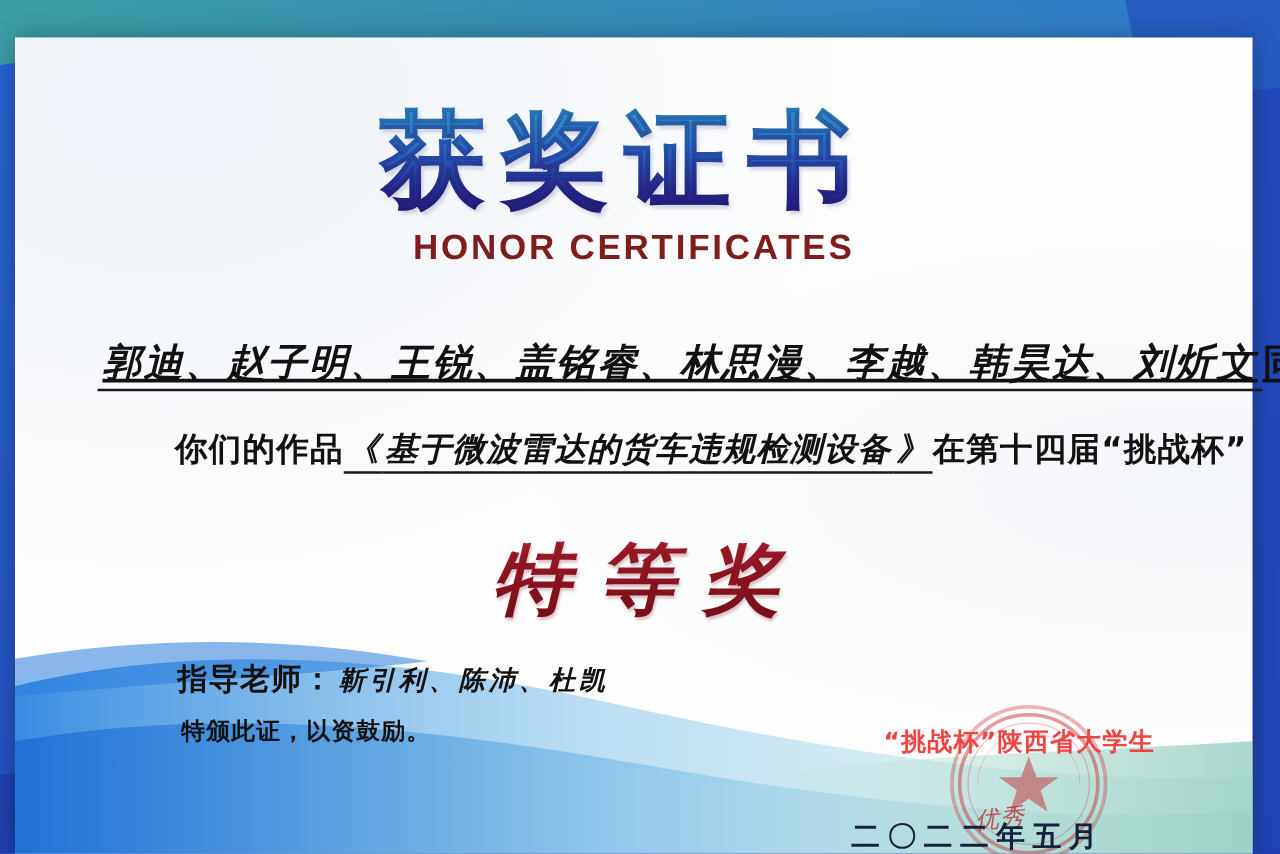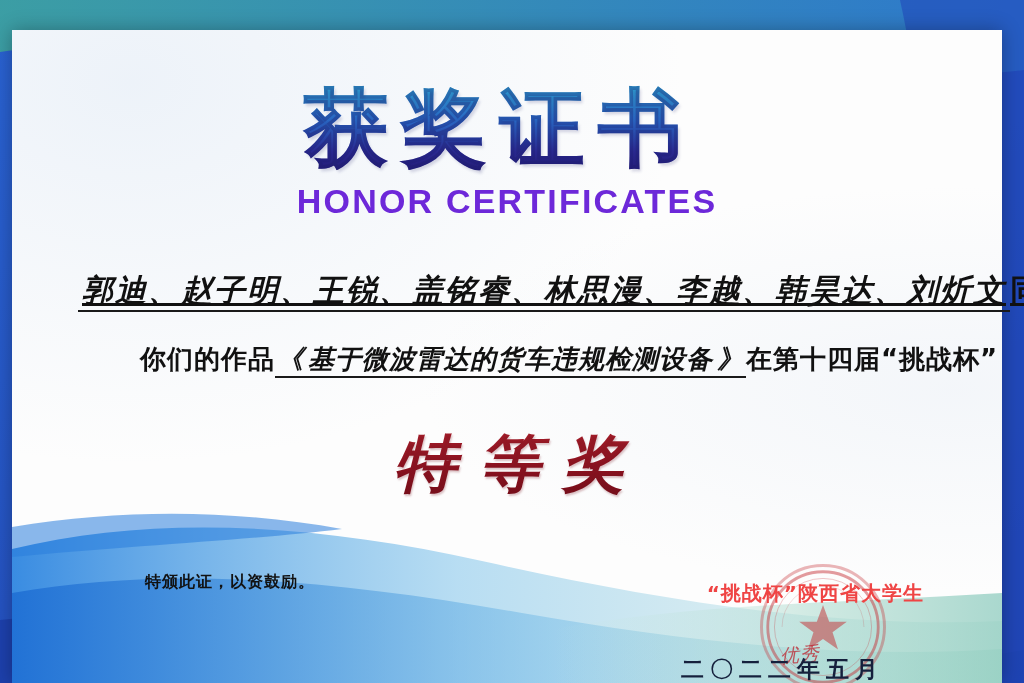--- a/index.html
+++ b/index.html
@@ -42,22 +42,22 @@
     font-weight:700;
     background:linear-gradient(180deg,#2ea8d8 0%,#2a6fcf 42%,#2b2a96 78%,#241c7a 100%);
     -webkit-background-clip:text; background-clip:text; color:transparent;
     -webkit-text-stroke:1px rgba(30,30,110,.35);
     text-shadow:2px 3px 3px rgba(40,40,110,.18);
     padding-right:14px;
   }
   .title-en {
     margin-top:12px;
     font-family:"Liberation Sans", sans-serif;
-    font-size:34px; font-weight:700; letter-spacing:2.2px;
-    color:#6d28d9;
+    font-size:28px; font-weight:700; letter-spacing:2.2px;
+    color:#7f1d1d;
   }
 
   .line { position:absolute; color:#111; white-space:nowrap; }
 
   .recipients {
     left:66px; top:240px; font-size:31px;
     font-family:"DejaVu Serif", serif;
     text-decoration:underline;
   }
   .hand {
@@ -86,21 +86,21 @@
     background:linear-gradient(180deg,#a8202c 0%,#8c1220 55%,#6e0d18 100%);
     -webkit-background-clip:text; background-clip:text; color:transparent;
     text-shadow:1px 2px 2px rgba(120,20,30,.25);
   }
 
   .advisor { left:130px; top:497px; font-size:24px; }
   .advisor .names {
     font-family:"DejaVu Serif", serif; font-style:italic; font-weight:600;
     font-size:21px; letter-spacing:3px; margin-left:4px;
   }
-  .closing { left:133px; top:542px; font-size:16px; }
+  .closing { left:133px; top:542px; font-size:19px; }
 
   .issuer {
     position:absolute; right:78px; top:548px; text-align:center;
     font-family:"DejaVu Sans", sans-serif; font-weight:700;
     font-size:20px; line-height:1.55; color:#ef4444; letter-spacing:1px;
   }
   .date {
     position:absolute; right:118px; top:624px;
     font-family:"DejaVu Sans", sans-serif; font-weight:700;
     font-size:23px; letter-spacing:6px; color:#15203c;
@@ -186,20 +186,23 @@
         <span class="hand">郭迪、赵子明、王锐、盖铭睿、林思漫、李越、韩昊达、刘炘文</span><span class="bold-cn">同学：</span>
       </div>
 
       <div class="line work-line">
         <span class="bold-cn">你们的作品</span><span class="work-title">《</span><span class="work-title">基于微波雷达的货车违规检测设备</span><span class="work-title">》</span><span class="bold-cn">在第十四届“挑战杯”</span>
       </div>
 
 
       <div class="award">特等奖</div>
 
+      <div class="line advisor">
+        <span class="bold-cn">指导老师：</span><span class="names">靳引利、陈沛、杜凯</span>
+      </div>
 
       <div class="line closing bold-cn">特颁此证，以资鼓励。</div>
 
       <div class="seal">
         <svg viewBox="0 0 126 126">
           <circle cx="63" cy="63" r="58" fill="none" stroke="#c42a30" stroke-width="3" opacity=".75"></circle>
           <circle cx="63" cy="63" r="51" fill="none" stroke="#c42a30" stroke-width="1" opacity=".45"></circle>
           <polygon points="63,40 69.5,57.5 88,57.5 73,68.5 78.8,86.5 63,75.5 47.2,86.5 53,68.5 38,57.5 56.5,57.5" fill="#c42a30" opacity=".8"></polygon>
           <path d="M20 63 A43 43 0 0 1 106 63" fill="none" stroke="#c42a30" stroke-width="0.8" opacity=".35"></path>
         </svg>

